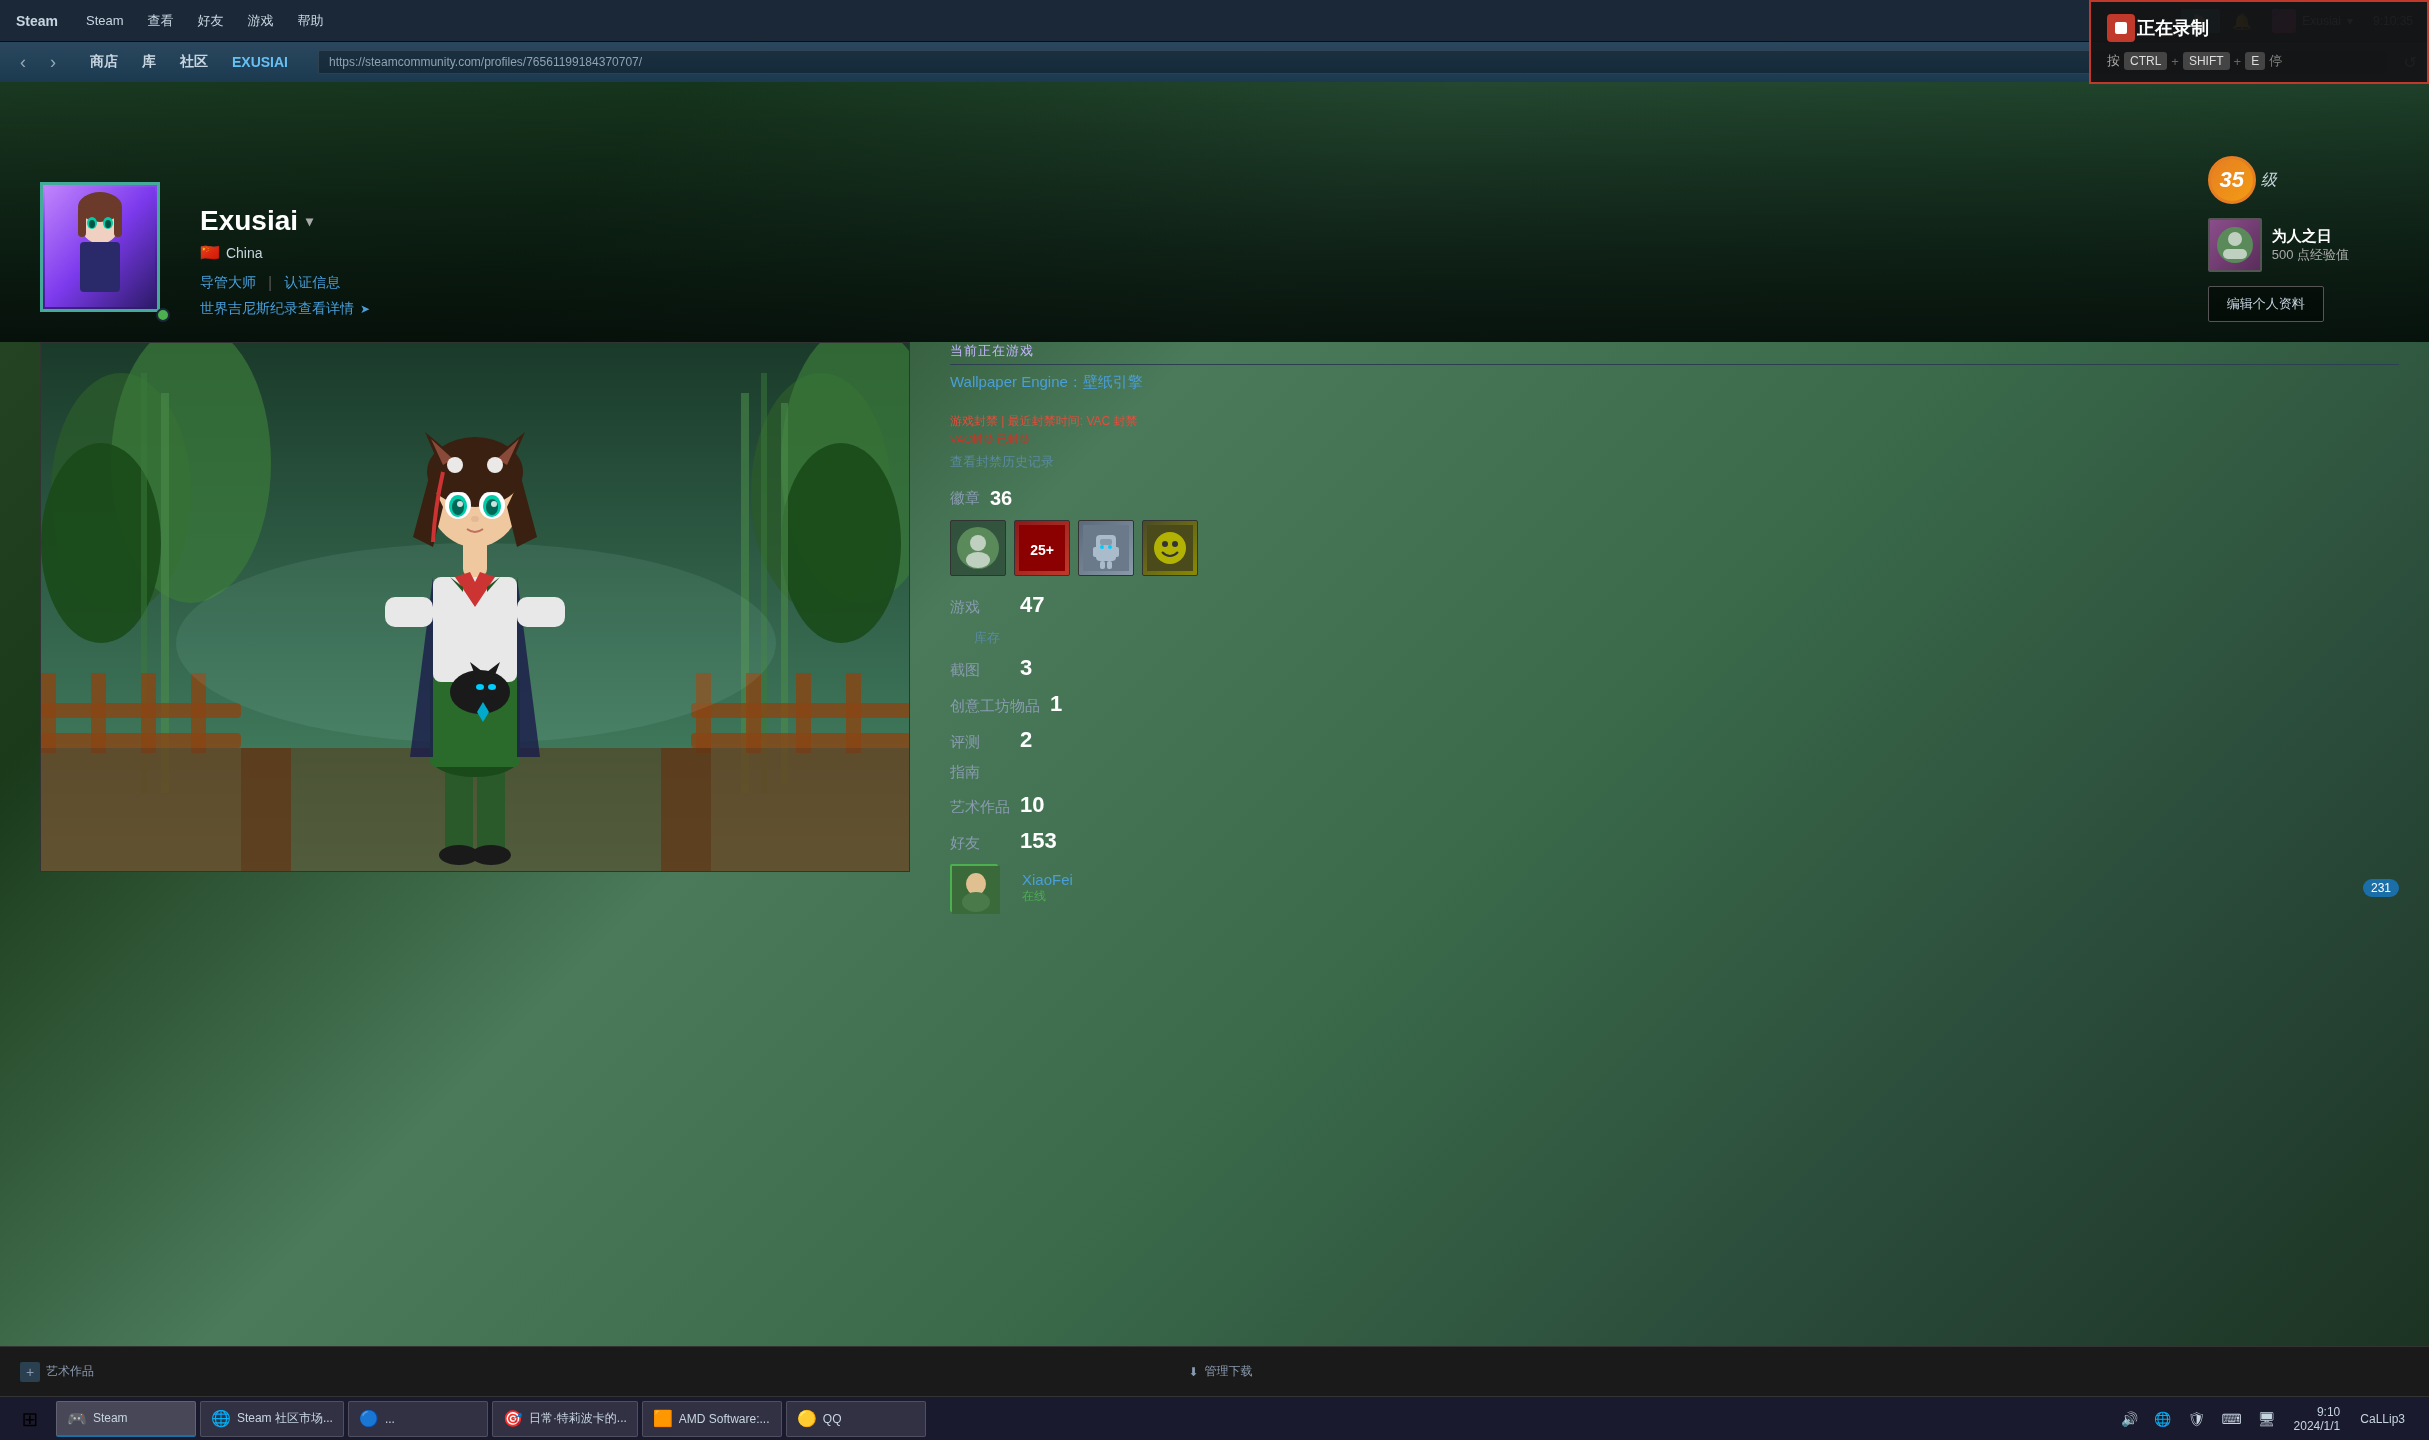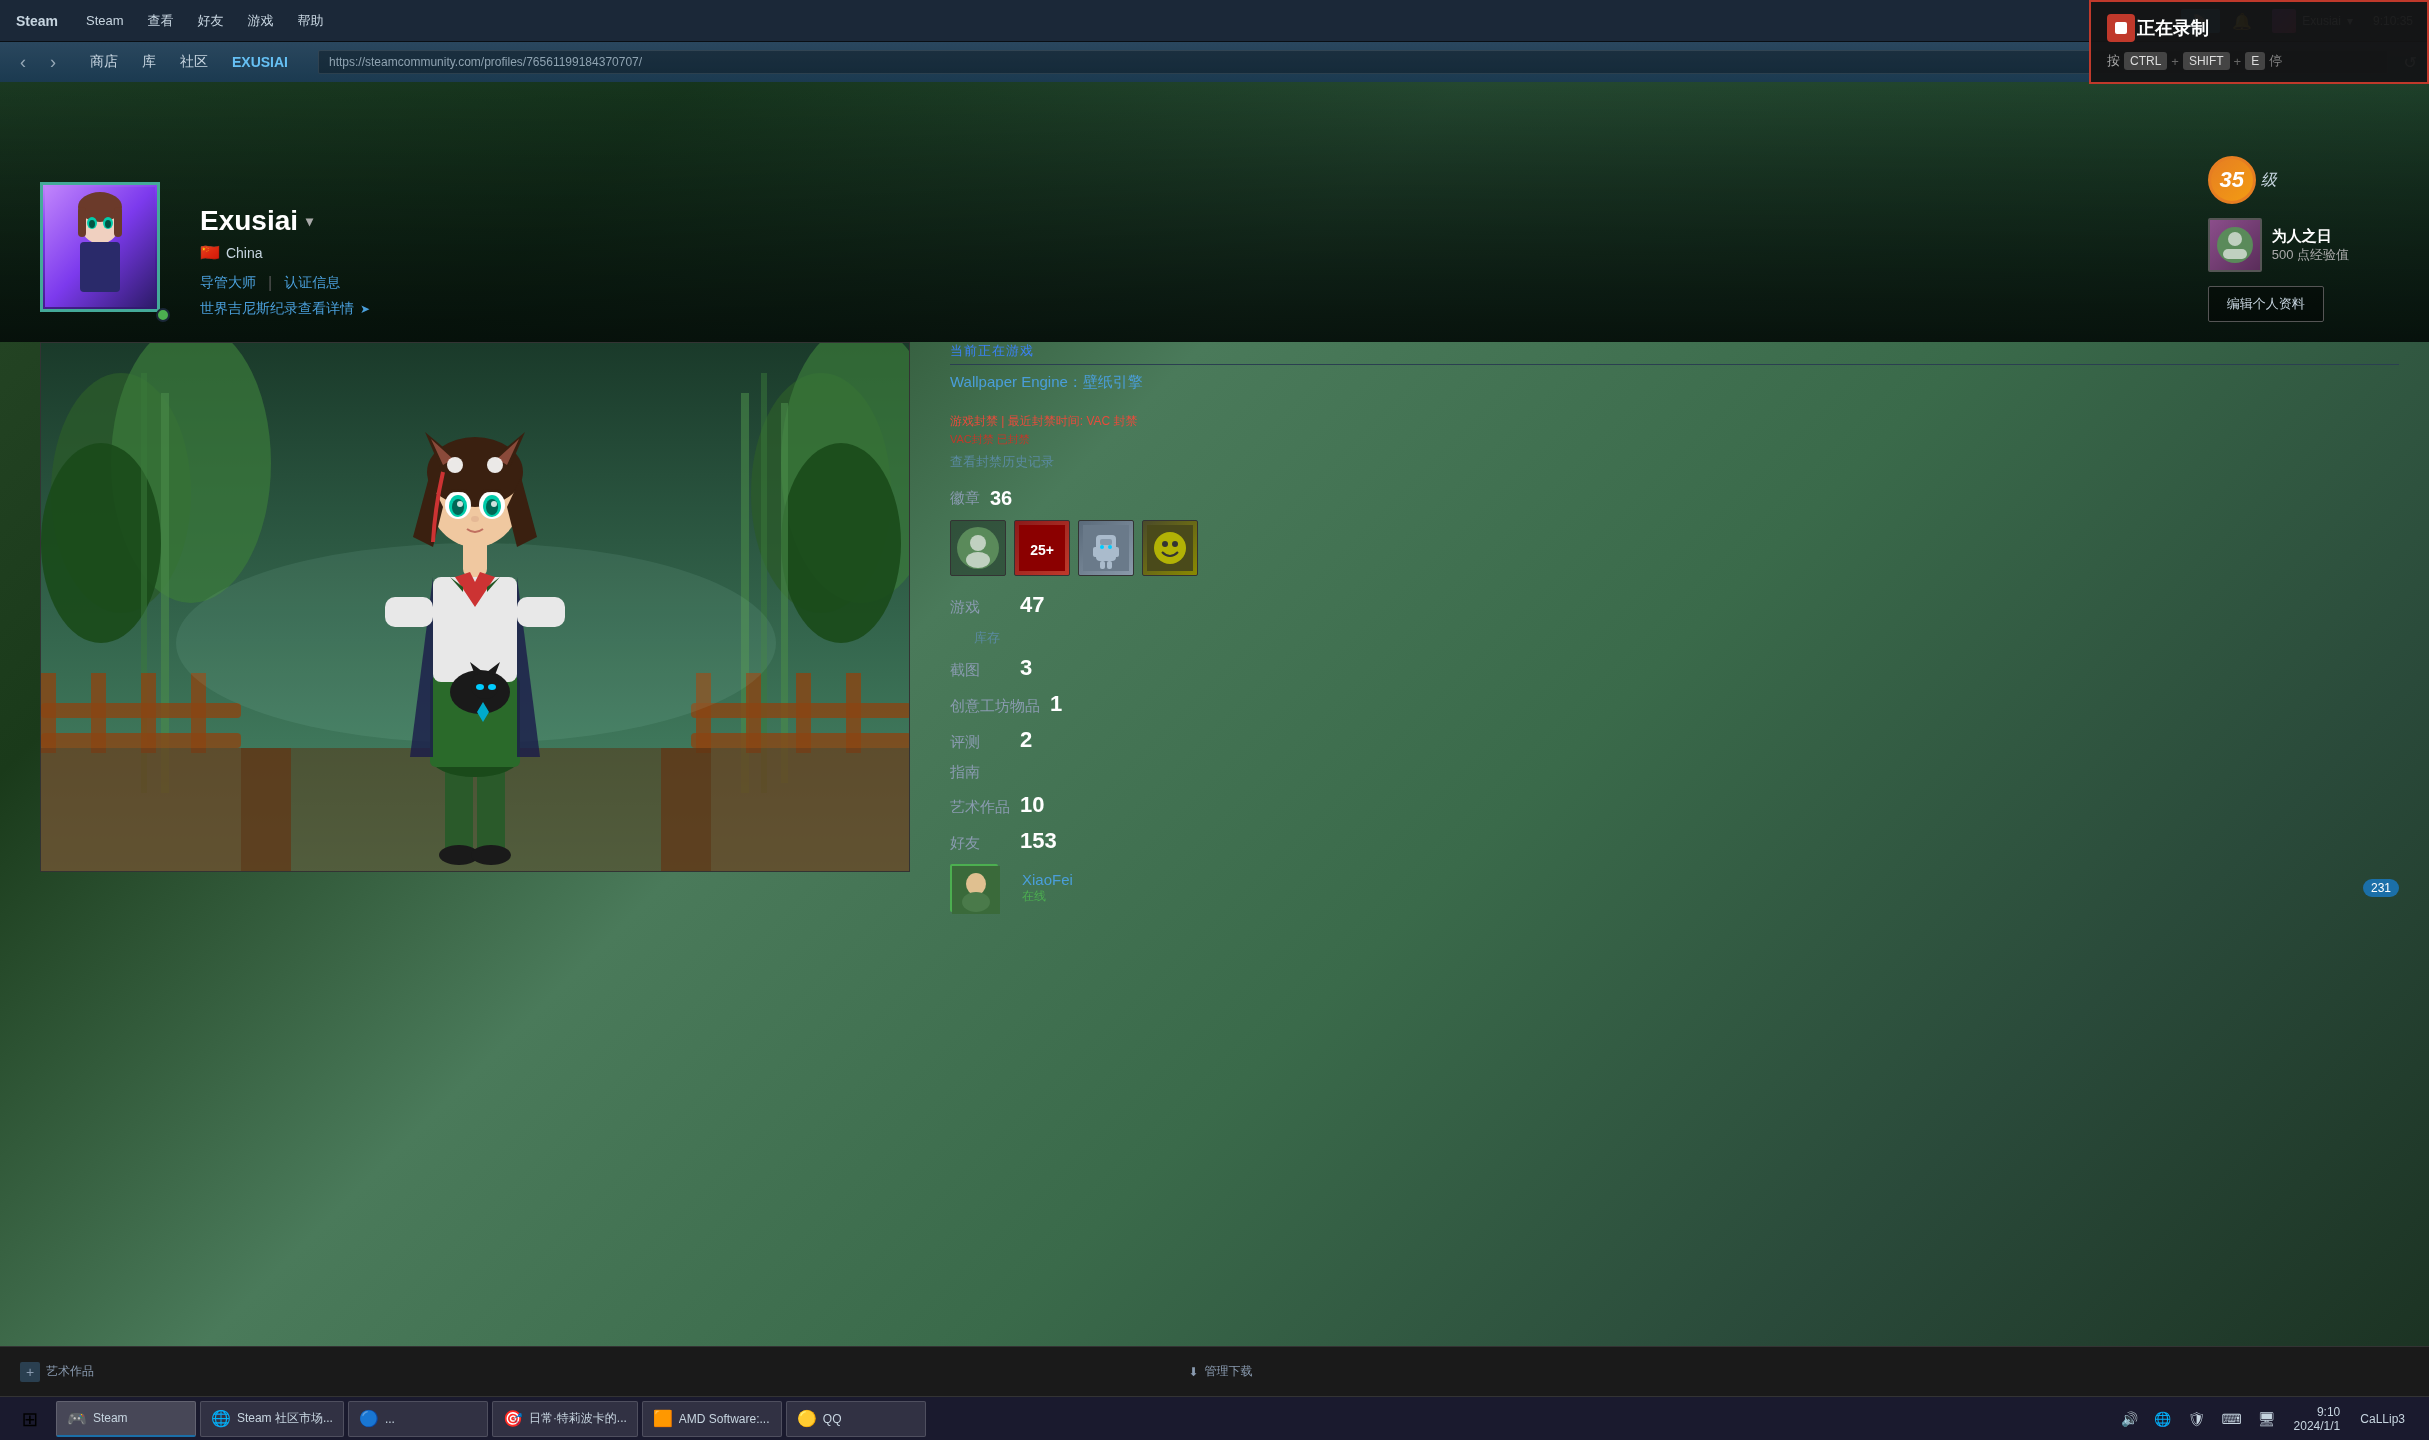--- a/index.html
+++ b/index.html
@@ -132,20 +132,21 @@
       align-items: center;
       gap: 4px;
       margin-left: 8px;
     }
     .nav-link {
       color: #c7d5e0;
       font-size: 14px;
       padding: 4px 10px;
       cursor: pointer;
       text-decoration: none;
+      font-weight: bold;
     }
     .nav-link.active { color: #66c0f4; font-weight: bold; }
     .nav-url-bar {
       flex: 1;
       background: rgba(0,0,0,0.3);
       border: 1px solid rgba(255,255,255,0.1);
       border-radius: 2px;
       color: #8fa3b1;
       font-size: 12px;
       padding: 4px 10px;
@@ -411,21 +412,21 @@
     .profile-sidebar {
       flex: 1;
       padding: 0 30px;
       overflow-y: auto;
     }
 
     .currently-playing {
       margin-bottom: 20px;
     }
     .section-title {
-      color: #3b82f6;
+      color: #c4b5fd;
       font-size: 13px;
       text-transform: uppercase;
       letter-spacing: 1px;
       margin-bottom: 8px;
       padding-bottom: 4px;
       border-bottom: 1px solid #2a3f50;
     }
     .game-playing {
       color: #4a9eda;
       font-size: 15px;

